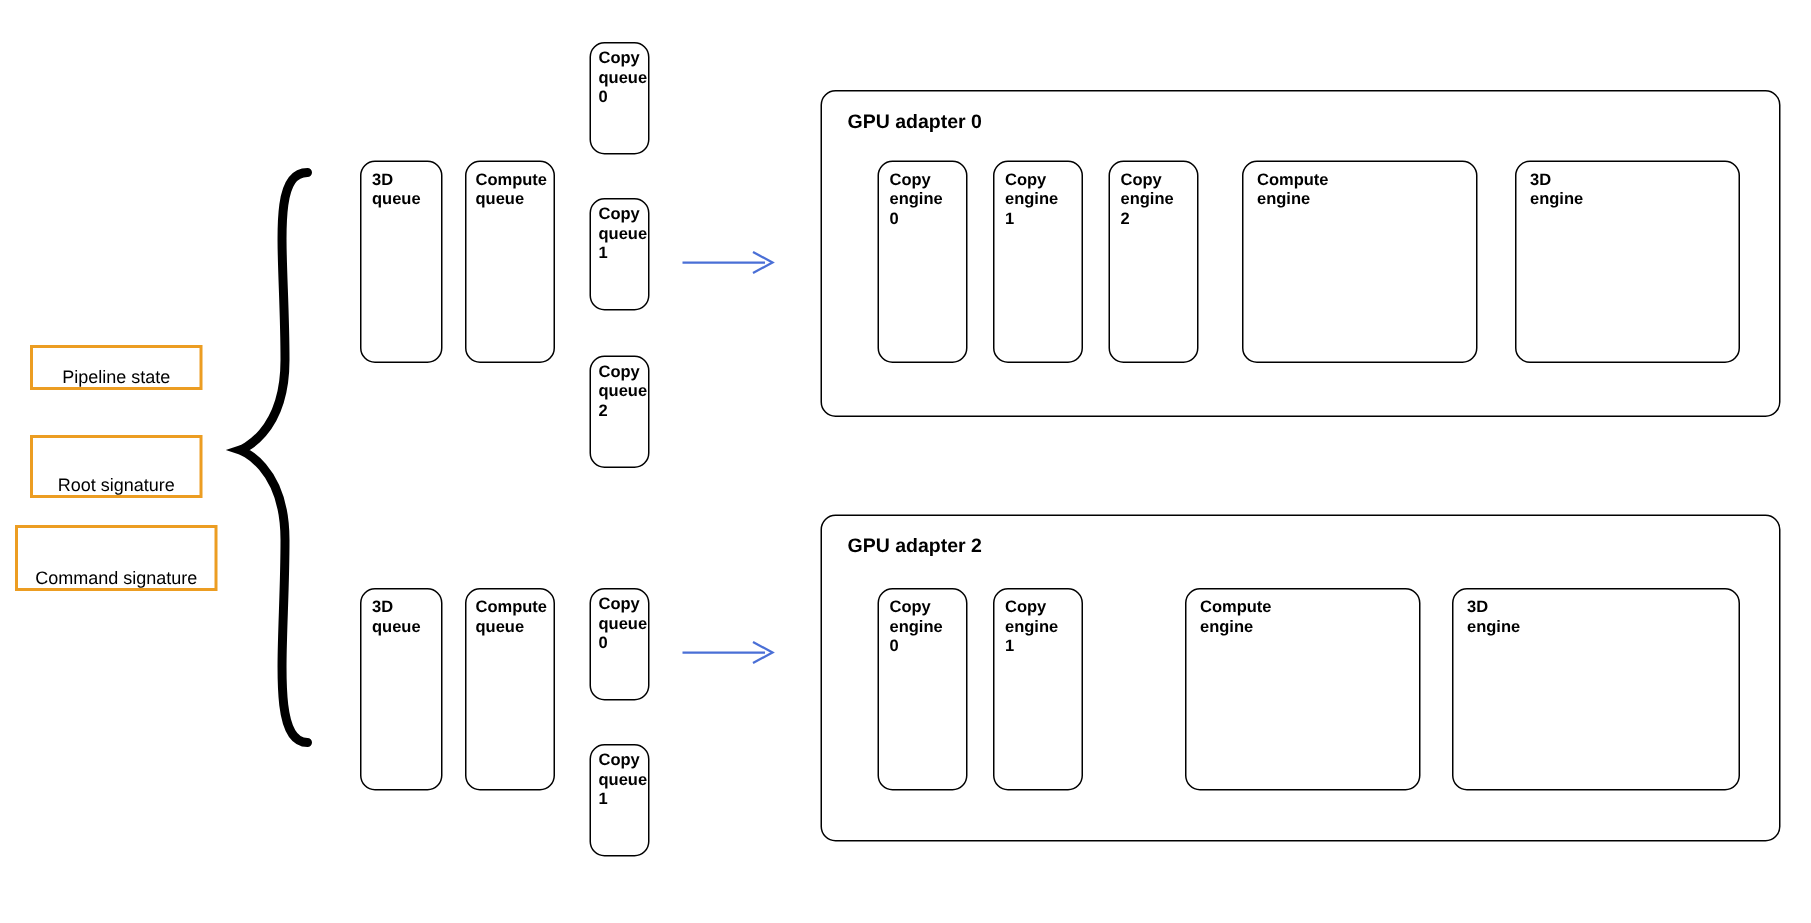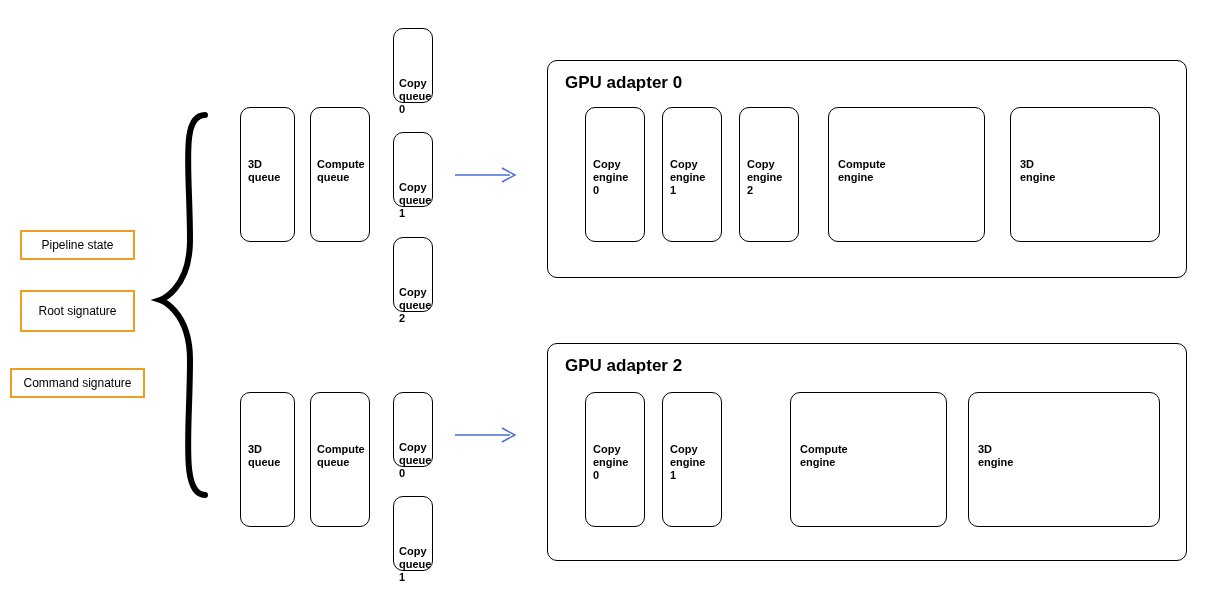--- a/index.html
+++ b/index.html
@@ -15,53 +15,52 @@
     position: absolute;
     border: 1.5px solid #000;
     border-radius: 10px;
     box-sizing: border-box;
   }
   .obox {
     position: absolute;
     border: 2px solid #ec9d22;
     box-sizing: border-box;
     display: flex;
-    align-items: center;
+    align-items: flex-end;
     justify-content: center;
     font-size: 12px;
     font-weight: 400;
   }
   .lbl {
     position: absolute;
     font-size: 11px;
     line-height: 13px;
     font-weight: 600;
     white-space: pre;
-    margin-top: 44px;
   }
   .title {
     position: absolute;
-    font-size: 17px;
+    font-size: 13px;
     font-weight: 600;
   }
   svg.ovl {
     position: absolute;
     overflow: visible;
   }
 </style>
 </head>
 <body>
 
 <div class="obox" style="left:20px; top:230px; width:115px; height:30px;">
   <span>Pipeline state</span>
 </div>
 <div class="obox" style="left:20px; top:290px; width:115px; height:42px;">
   <span>Root signature</span>
 </div>
-<div class="obox" style="left:10px; top:368px; width:135px; height:30px;">
+<div class="obox" style="left:10px; top:350px; width:135px; height:44px;">
   <span>Command signature</span>
 </div>
 
 <svg class="ovl" style="left:150px; top:100px;" width="70" height="410">
   <path d="M55 15 C30 15 40 70 40 140 C40 190 10 200 10 200 C10 200 40 210 40 260 C40 330 30 395 55 395" fill="none" stroke="#000" stroke-width="6" stroke-linecap="round"></path>
 </svg>
 
 <div class="box" style="left:240px; top:107px; width:55px; height:135px;"></div>
 <div class="lbl" style="left:248px; top:114px;">3D
 queue</div>

